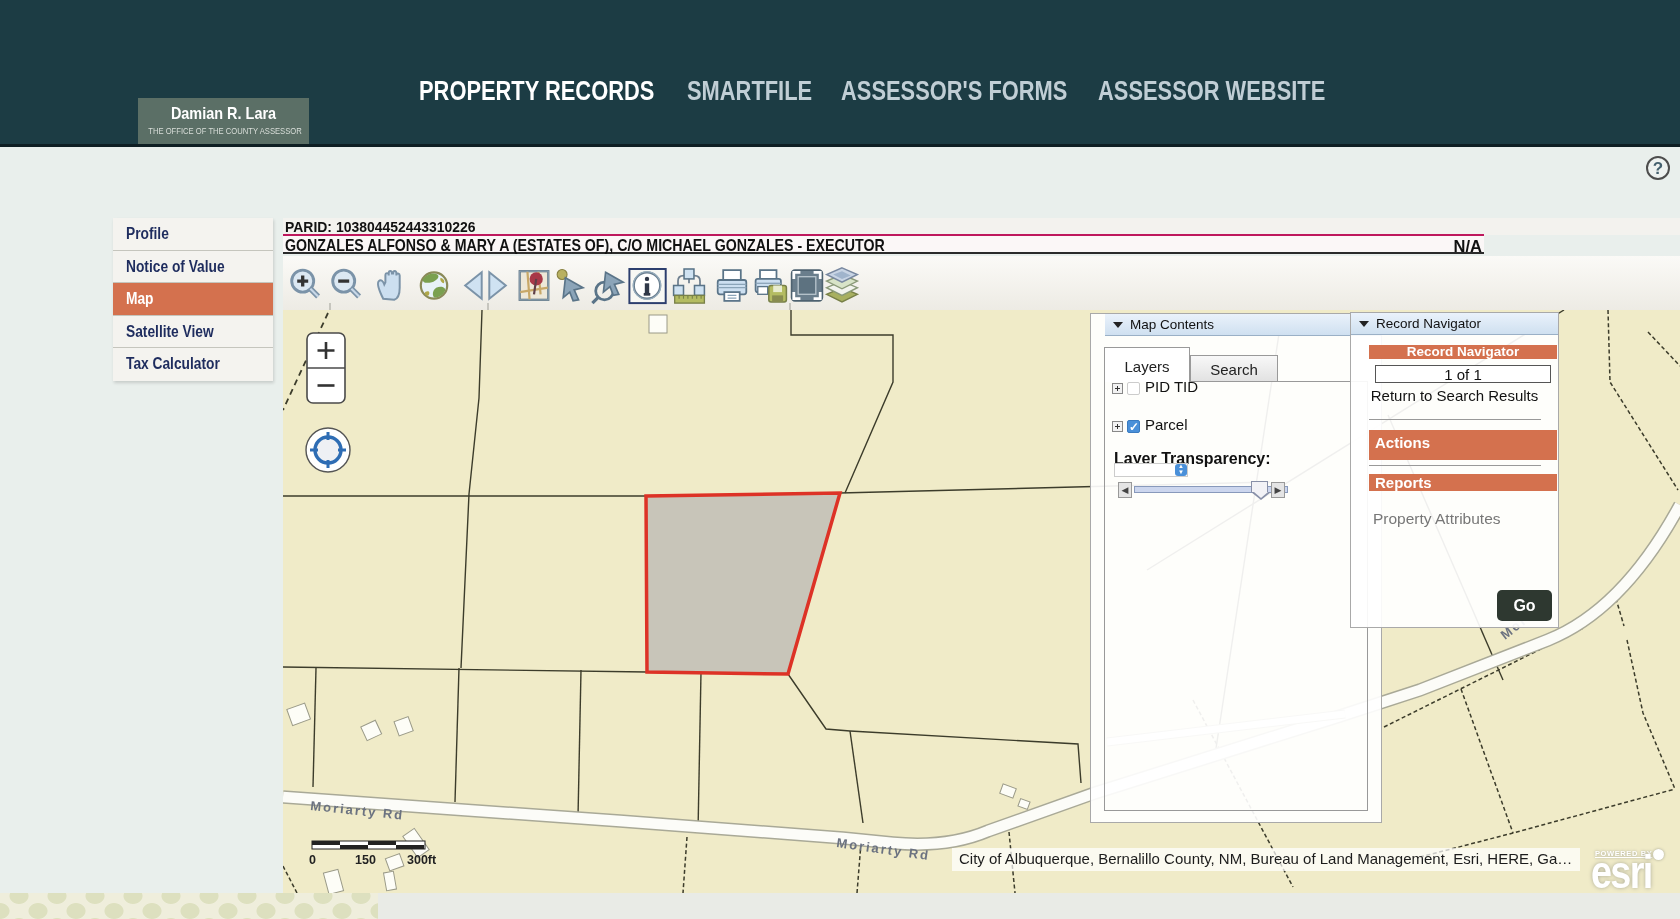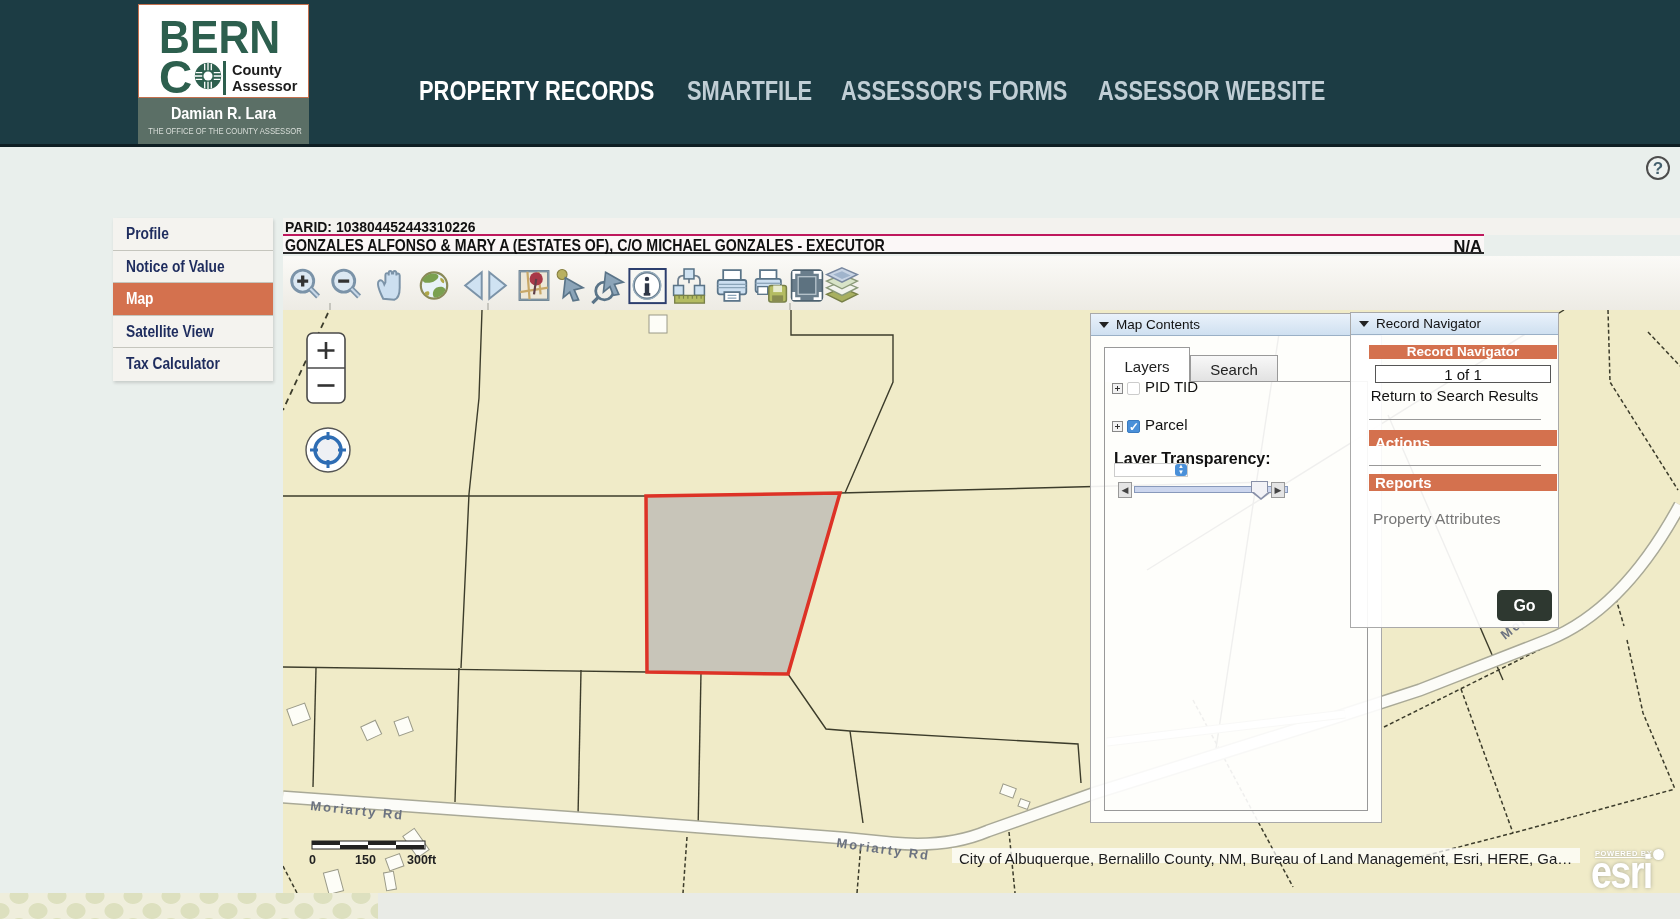--- a/index.html
+++ b/index.html
@@ -42,76 +42,60 @@
 
 
 .map { position:absolute; left:283px; top:310px; width:1397px; height:583px; background:#f0ebc8; overflow:hidden; }
 
 
 .panel { position:absolute; background:rgba(255,255,255,0.92); border:1px solid #a9a9a9; }
 .phead { height:22px; background:linear-gradient(#eaf2fb,#cfe0f0); border-bottom:1px solid #9ab0c6; font-size:13.5px; color:#111; line-height:21px; padding-left:8px; position:relative; }
 .phead .tri { display:inline-block; width:0; height:0; border-left:5px solid transparent; border-right:5px solid transparent; border-top:6px solid #222; margin-right:7px; vertical-align:middle; }
 .phead .x { position:absolute; right:8px; top:2px; font-size:14px; font-weight:bold; color:#333; }
 
-.mc { left:807px; top:3px; width:292px; height:510px; }
+.mc { left:807px; top:3px; width:292px; height:510px;padding-left:14px; }
 .tab { position:absolute; font-size:15px; color:#222; text-align:center; }
 .tab.layers { left:13px; top:33px; width:86px; height:35px; background:#fff; border:1px solid #999; border-bottom:none; line-height:38px; z-index:2; }
 .tab.legend { left:99px; top:41px; width:88px; height:27px; background:linear-gradient(#f8f8f8,#e2e2e2); border:1px solid #999; line-height:27px; z-index:1; }
 .mc-box { position:absolute; left:13px; top:67px; width:264px; height:430px; border:1px solid #999; border-left:1px solid #999; }
 .trow { position:absolute; left:21px; font-size:15px; color:#111; }
 .plus { display:inline-block; width:11px; height:11px; border:1px solid #888; background:#f2f2f2; position:relative; vertical-align:middle; margin-right:4px; }
 .plus:before { content:""; position:absolute; left:2px; top:4px; width:5px; height:1px; background:#333; }
 .plus:after { content:""; position:absolute; left:4px; top:2px; width:1px; height:5px; background:#333; }
 .cb { display:inline-block; width:13px; height:13px; border:1px solid #ccc; background:#fff; border-radius:2px; vertical-align:middle; margin-right:5px; }
 .cb.checked { background:#4a90d9; border-color:#3a7bc0; position:relative; }
 .cb.checked:before { content:"\2713"; position:absolute; color:#fff; font-size:12px; font-weight:bold; left:1px; top:-1px; }
 
 .rn { left:1067px; top:2px; width:209px; height:316px; }
 .obar { position:absolute; background:#d4714e; color:#fff; font-weight:bold; font-size:15px; }
 .rn-input { position:absolute; left:24px; top:52px; width:176px; height:18px; border:1px solid #555; background:#fff; text-align:center; font-size:15px; line-height:17px; color:#111; }
 .rn-return { position:absolute; left:0; top:74px; width:100%; text-align:center; font-size:15px; color:#111; }
 .rn-hr { position:absolute; left:18px; width:172px; border-top:1px solid #999; }
 .go { position:absolute; right:6px; top:277px; width:55px; height:31px; background:#2e3830; border-radius:5px; color:#fff; font-weight:bold; font-size:16px; text-align:center; line-height:31px;margin-left:29px; }
 
 
-.attr { position:absolute; left:669px; top:538px; width:628px; height:15px; background:rgba(255,255,255,0.72); font-size:15px; color:#1c1c1c; line-height:22px; padding-left:7px; }
+.attr { position:absolute; left:669px; top:538px; width:628px; height:23px; background:rgba(255,255,255,0.72); font-size:15px; color:#1c1c1c; line-height:22px; padding-left:7px; }
 .esri { position:absolute; left:1308px; top:532px; width:80px; height:50px; color:#fff; }
 .esri .pb { font-size:7.5px; font-weight:bold; letter-spacing:0.6px; text-shadow:0 0 3px #a0a090; position:absolute; left:4px; top:7px;text-decoration:underline;}
 .esri .ball { position:absolute; left:62px; top:7px; width:11px; height:11px; border-radius:50%; background:#fff; box-shadow:0 0 3px #a0a090; }
 .esri .word { font-size:46px; line-height:46px; font-weight:bold; letter-spacing:-2px; text-shadow:0 0 5px #a8a896; position:absolute; left:0px; top:7px; transform:scale(0.82,1); transform-origin:0 0; }
 
 
 .footer { position:absolute; left:0; top:893px; width:1680px; height:26px; background:#e9ebe6; }
 .fpattern { position:absolute; left:0; top:0; width:378px; height:26px; background:#efeedc;
   background-image:radial-gradient(ellipse 12px 10px at 50% 50%, #dde0bf 0 9px, transparent 10px),
                    radial-gradient(ellipse 12px 10px at 50% 50%, #dde0bf 0 9px, transparent 10px);
   background-size:38px 30px, 38px 30px;
   background-position:0 -12px, 19px 3px; }
 </style>
 </head>
 <body>
 
 <div class="header">
   <div class="logo">
-    <div class="logo-top">
-      <div class="bern">BERN</div>
-      <div class="co">C</div>
-      <svg class="zia-wrap" width="28" height="28" viewBox="0 0 34 34">
-        <circle cx="17" cy="17" r="16" fill="#2d5f4e"></circle>
-        <circle cx="17" cy="17" r="5.5" fill="#fff"></circle>
-        <g stroke="#fff" stroke-width="1.6">
-          <path d="M13 2v8 M17 1v9 M21 2v8"></path>
-          <path d="M13 32v-8 M17 33v-9 M21 32v-8"></path>
-          <path d="M2 13h8 M1 17h9 M2 21h8"></path>
-          <path d="M32 13h-8 M33 17h-9 M32 21h-8"></path>
-        </g>
-      </svg>
-      <div class="cobar"></div>
-      <div class="county">County<br>Assessor</div>
-    </div>
     <div class="logo-bottom">
       <div class="damian">Damian R. Lara</div>
       <div class="office">THE OFFICE OF THE COUNTY ASSESSOR</div>
     </div>
   </div>
   <div class="nav">
     <span class="act" style="left:419px;">PROPERTY RECORDS</span>
       <span style="left:687px;">SMARTFILE</span>
       <span style="left:841px;">ASSESSOR'S FORMS</span>
       <span style="left:1098px;">ASSESSOR WEBSITE</span>
@@ -353,21 +337,21 @@
     <div style="position:absolute; left:180px; top:168px; width:14px; height:16px; background:#e4e4e4; border:1px solid #999; color:#444; font-size:9px; text-align:center; line-height:15px;">▶</div>
   </div>
 
   
   <div class="panel rn">
     <div class="phead"><span class="tri"></span>Record Navigator</div>
     <div class="obar" style="left:18px; top:32px; width:188px; height:14px; text-align:center; line-height:14px; font-size:13.5px;">Record Navigator</div>
     <div class="rn-input">1 of 1</div>
     <div class="rn-return">Return to Search Results</div>
     <div class="rn-hr" style="top:106px;"></div>
-    <div class="obar" style="left:18px; top:117px; width:188px; height:16px; line-height:26px; padding-left:6px;">Actions</div>
+    <div class="obar" style="left:18px; top:117px; width:188px; height:30px; line-height:26px; padding-left:6px;">Actions</div>
     <div class="rn-hr" style="top:152px;"></div>
     <div class="obar" style="left:18px; top:161px; width:188px; height:17px; line-height:17px; padding-left:6px;">Reports</div>
     <div style="position:absolute; left:22px; top:197px; font-size:15.5px; color:#777;">Property Attributes</div>
     <div class="go">Go</div>
   </div>
 
   <div class="attr">City of Albuquerque, Bernalillo County, NM, Bureau of Land Management, Esri, HERE, Ga…</div>
   <div class="esri">
       <div class="pb">POWERED BY</div>
       <div class="ball"></div>

